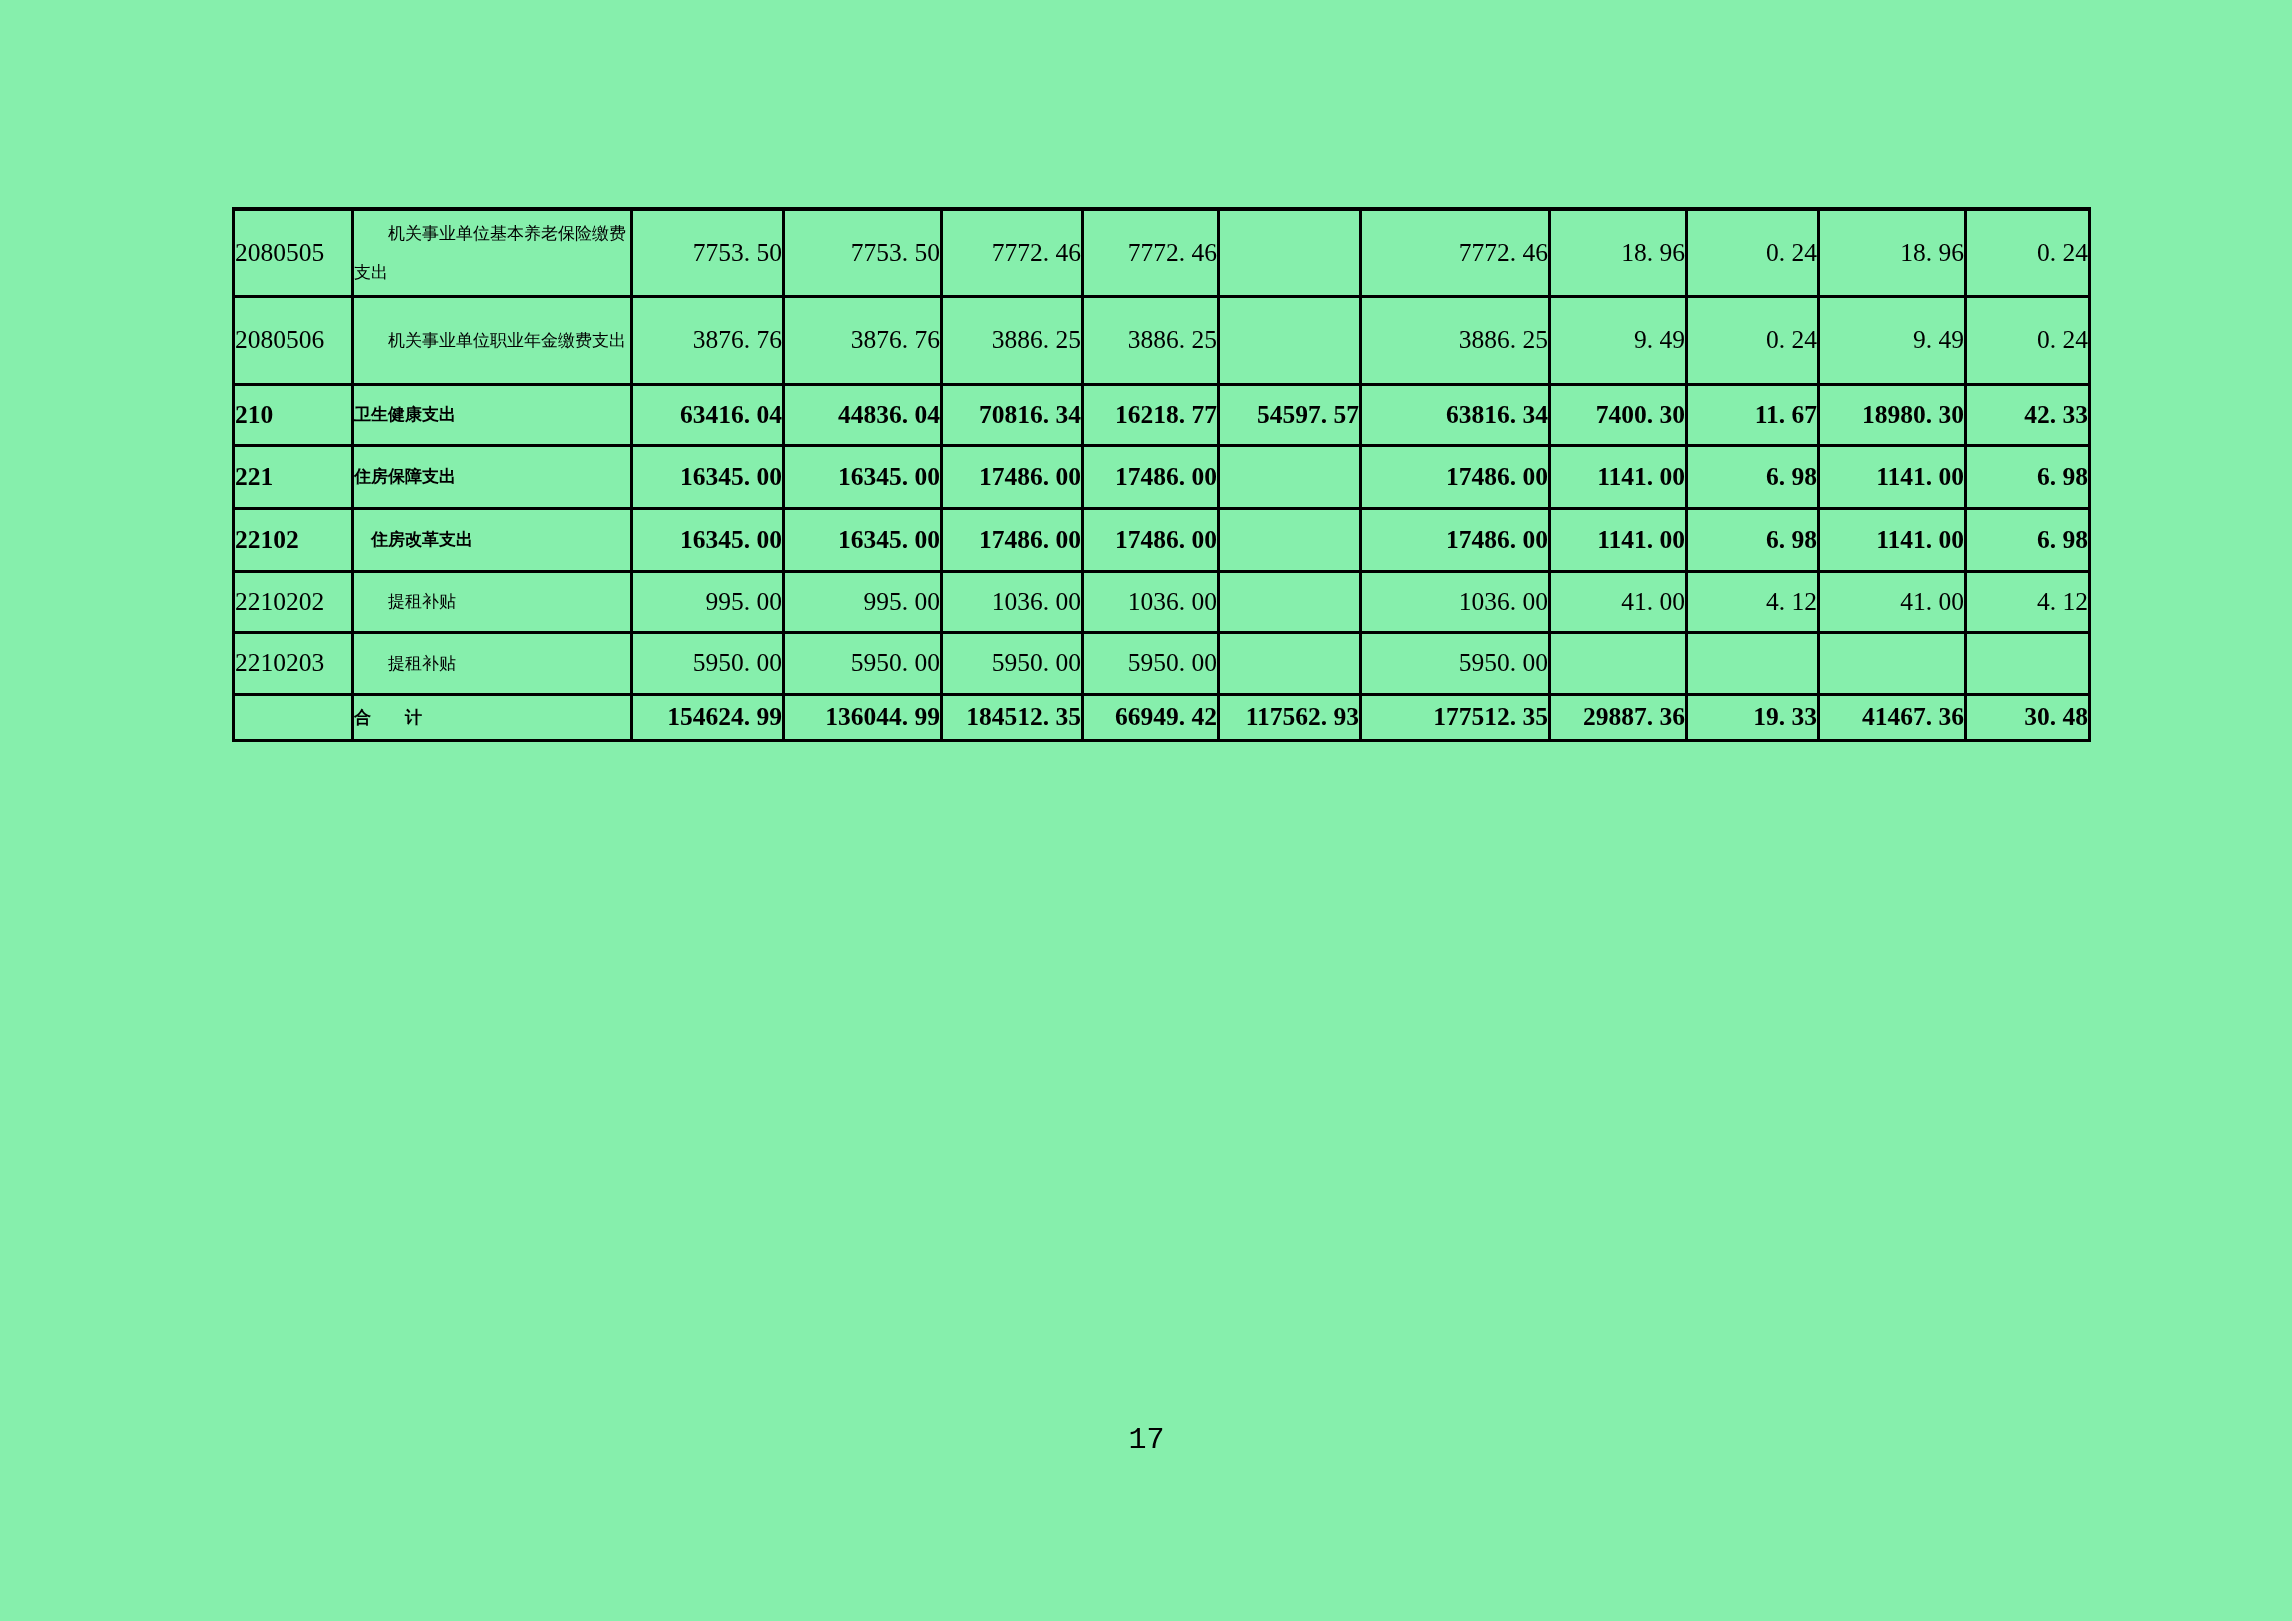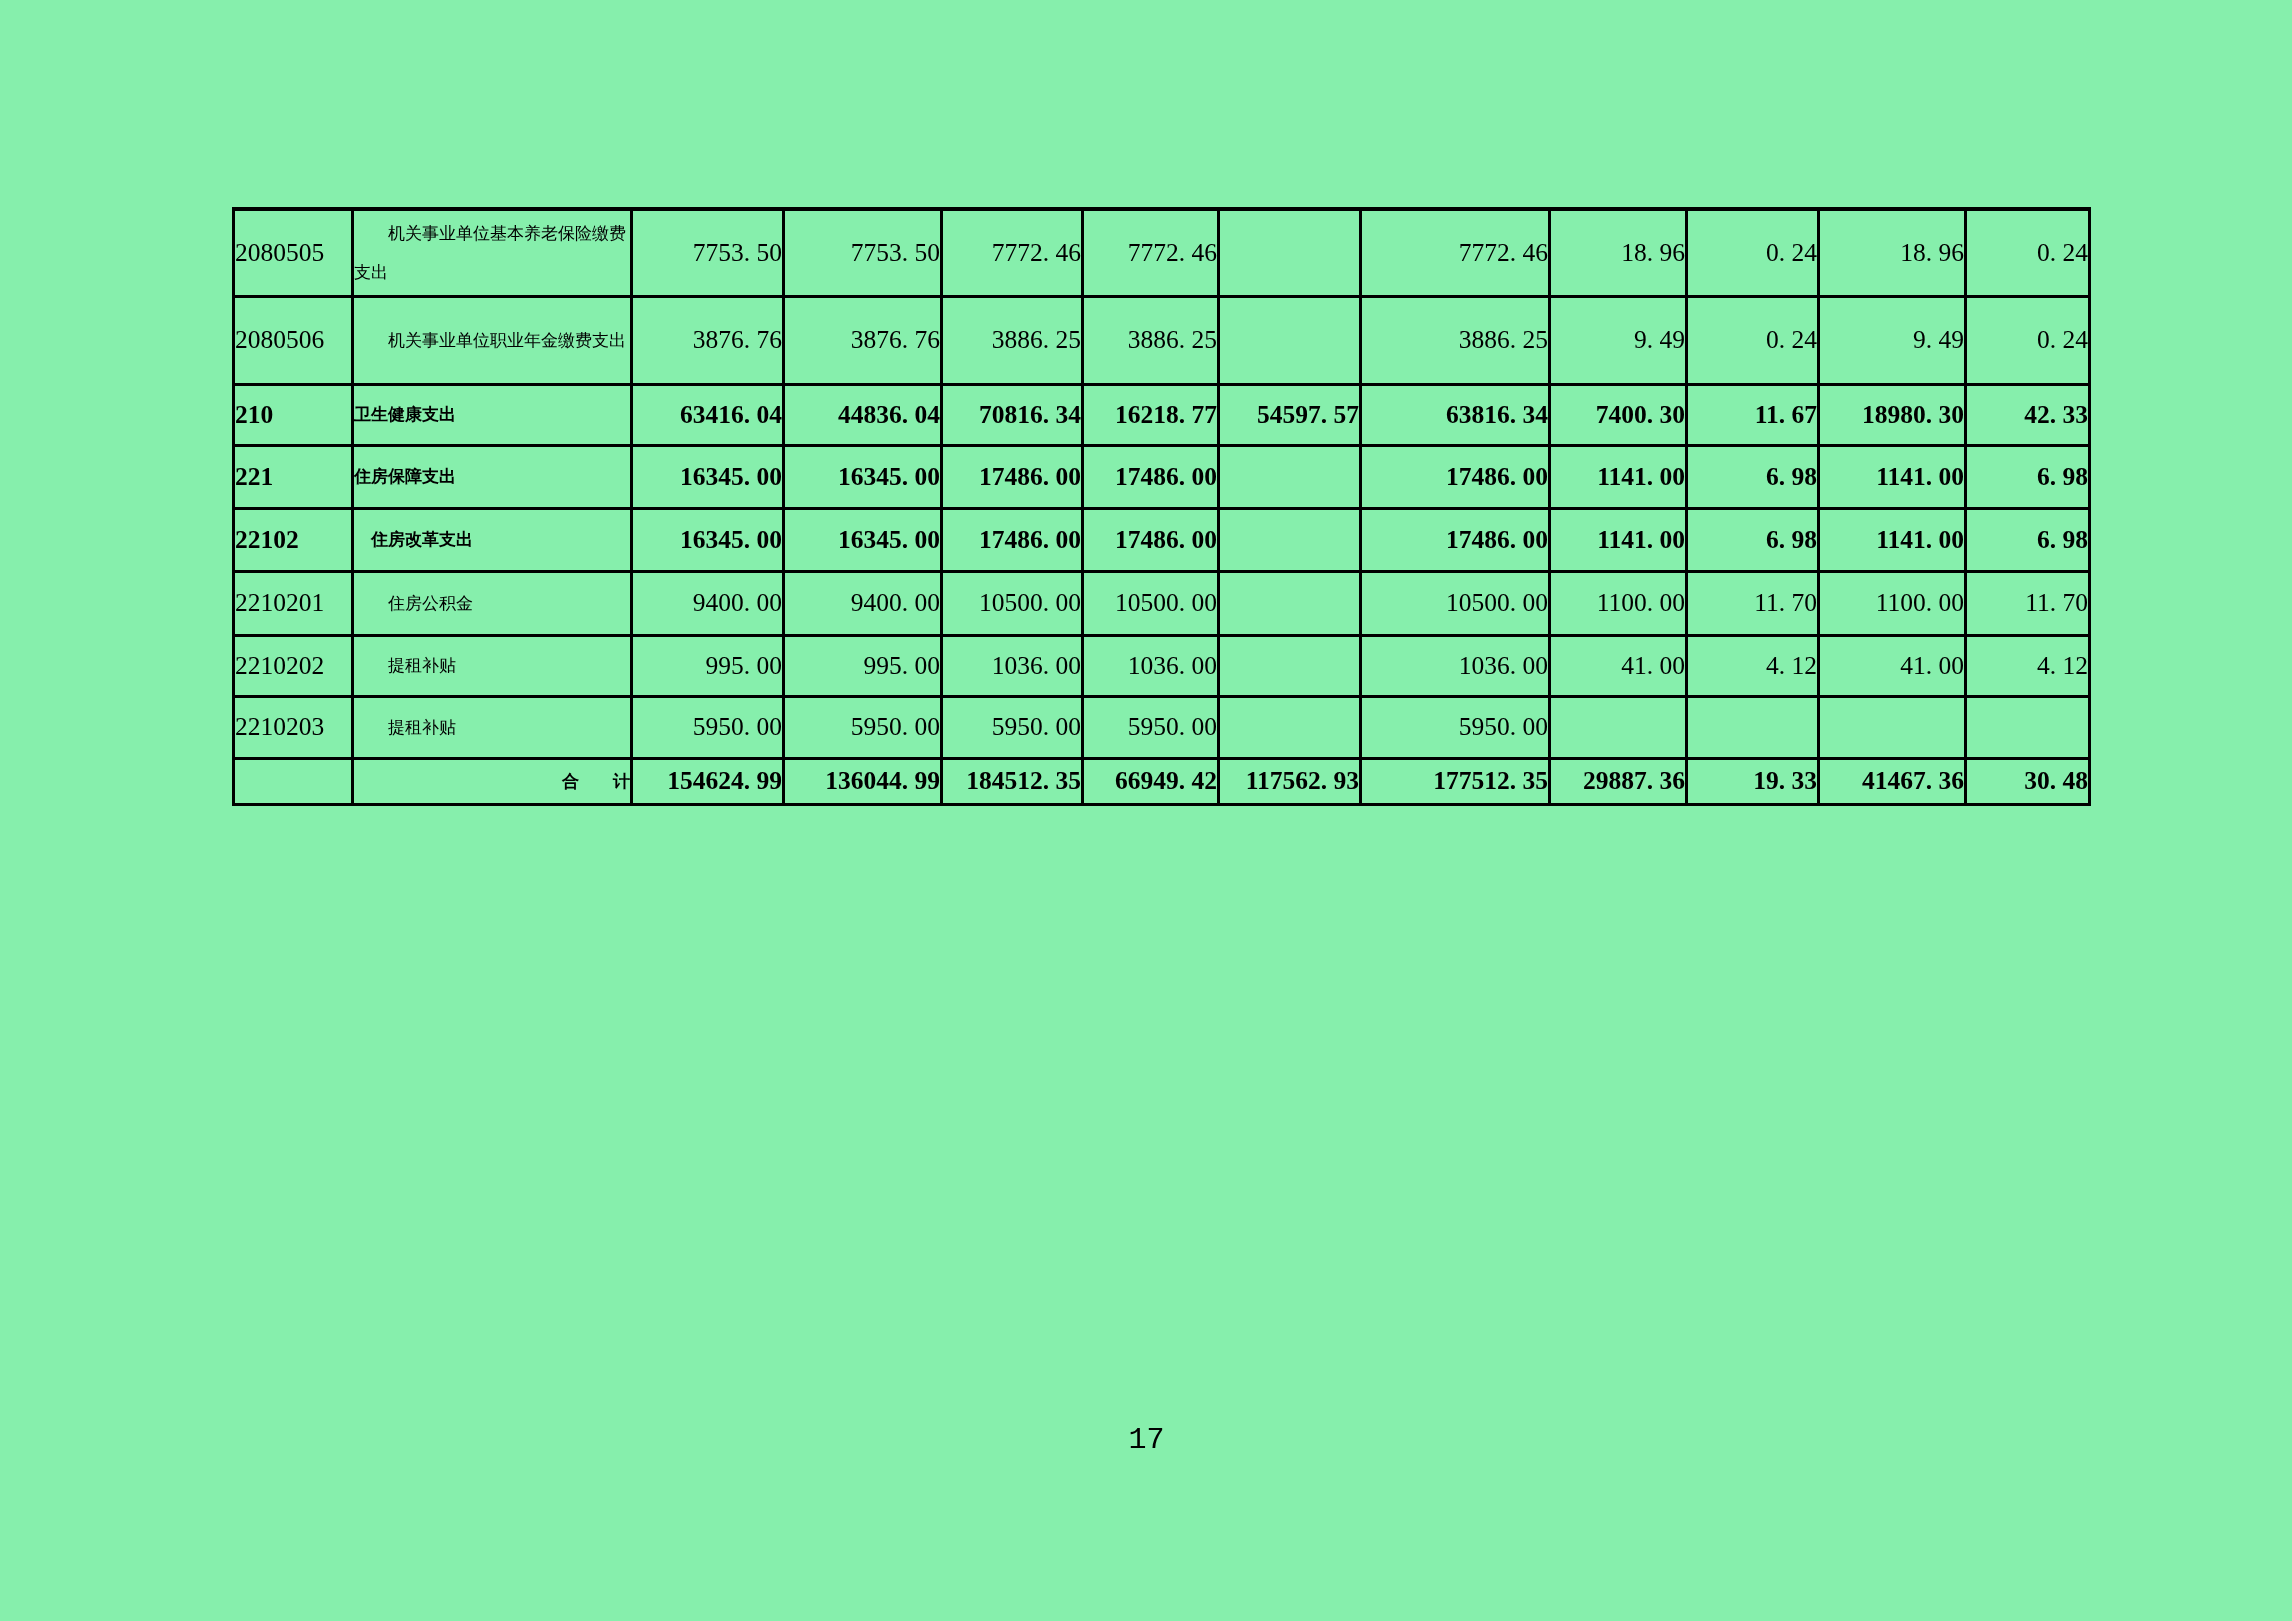--- a/index.html
+++ b/index.html
@@ -50,21 +50,21 @@
   td.val {
     font-size: 25.5px;
     text-align: right;
     padding-right: 11.8px;
     padding-left: 3.9px;
   }
   tr.bold td {
     font-weight: bold;
   }
   td.total-label {
-    text-align: right;
+    text-align: left;
     padding-right: 9.8px;
     word-break: keep-all;
   }
   .page-number {
     position: absolute;
     left: 0;
     right: 0;
     top: 1423px;
     text-align: center;
     font-family: Liberation Mono, monospace;
@@ -155,34 +155,20 @@
           <td class="val">16345. 00</td>
           <td class="val">17486. 00</td>
           <td class="val">17486. 00</td>
           <td class="val"></td>
           <td class="val">17486. 00</td>
           <td class="val">1141. 00</td>
           <td class="val">6. 98</td>
           <td class="val">1141. 00</td>
           <td class="val">6. 98</td>
         </tr>
-        <tr style="height: 64px;">
-          <td class="code">2210201</td>
-          <td class="name">　　住房公积金</td>
-          <td class="val">9400. 00</td>
-          <td class="val">9400. 00</td>
-          <td class="val">10500. 00</td>
-          <td class="val">10500. 00</td>
-          <td class="val"></td>
-          <td class="val">10500. 00</td>
-          <td class="val">1100. 00</td>
-          <td class="val">11. 70</td>
-          <td class="val">1100. 00</td>
-          <td class="val">11. 70</td>
-        </tr>
         <tr style="height: 61px;">
           <td class="code">2210202</td>
           <td class="name">　　提租补贴</td>
           <td class="val">995. 00</td>
           <td class="val">995. 00</td>
           <td class="val">1036. 00</td>
           <td class="val">1036. 00</td>
           <td class="val"></td>
           <td class="val">1036. 00</td>
           <td class="val">41. 00</td>

